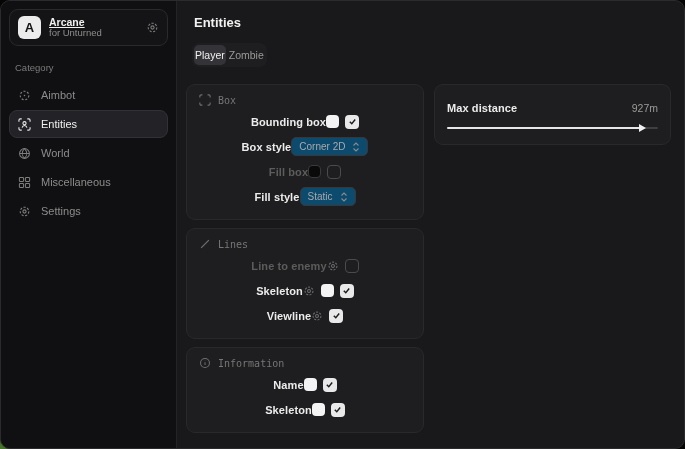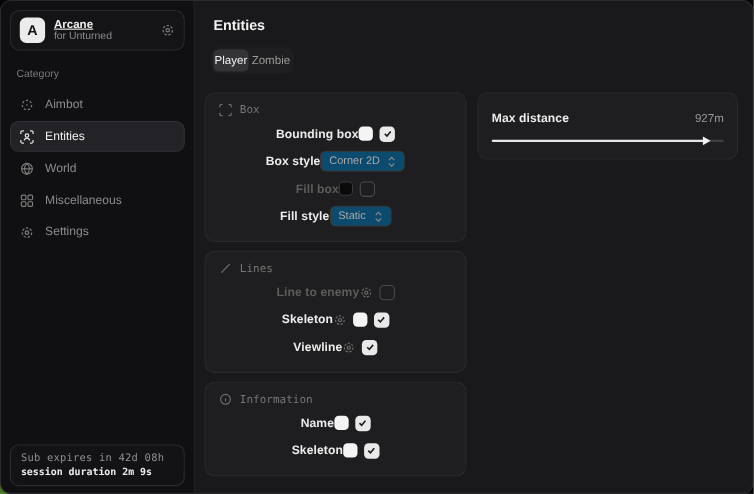--- a/index.html
+++ b/index.html
@@ -205,24 +205,20 @@
         <span class="nav-icon">
           <svg width="13" height="13" viewBox="0 0 14 14" fill="none" stroke="currentColor" stroke-width="1.2">
             <circle cx="7" cy="7" r="4.6" stroke-dasharray="2.4 1.6"></circle>
               <circle cx="7" cy="7" r="1.7"></circle>
           </svg>
         </span>
         <span>Settings</span>
       </div>
     </nav>
 
-    <div class="status-card">
-      <div class="status-line1">Sub expires in 42d 08h</div>
-      <div class="status-line2">session duration 2m 9s</div>
-    </div>
   </aside>
 
   <main class="main">
     <div class="page-title">Entities</div>
 
     <div class="tabs">
       <div class="tab active">Player</div>
       <div class="tab">Zombie</div>
     </div>
 

